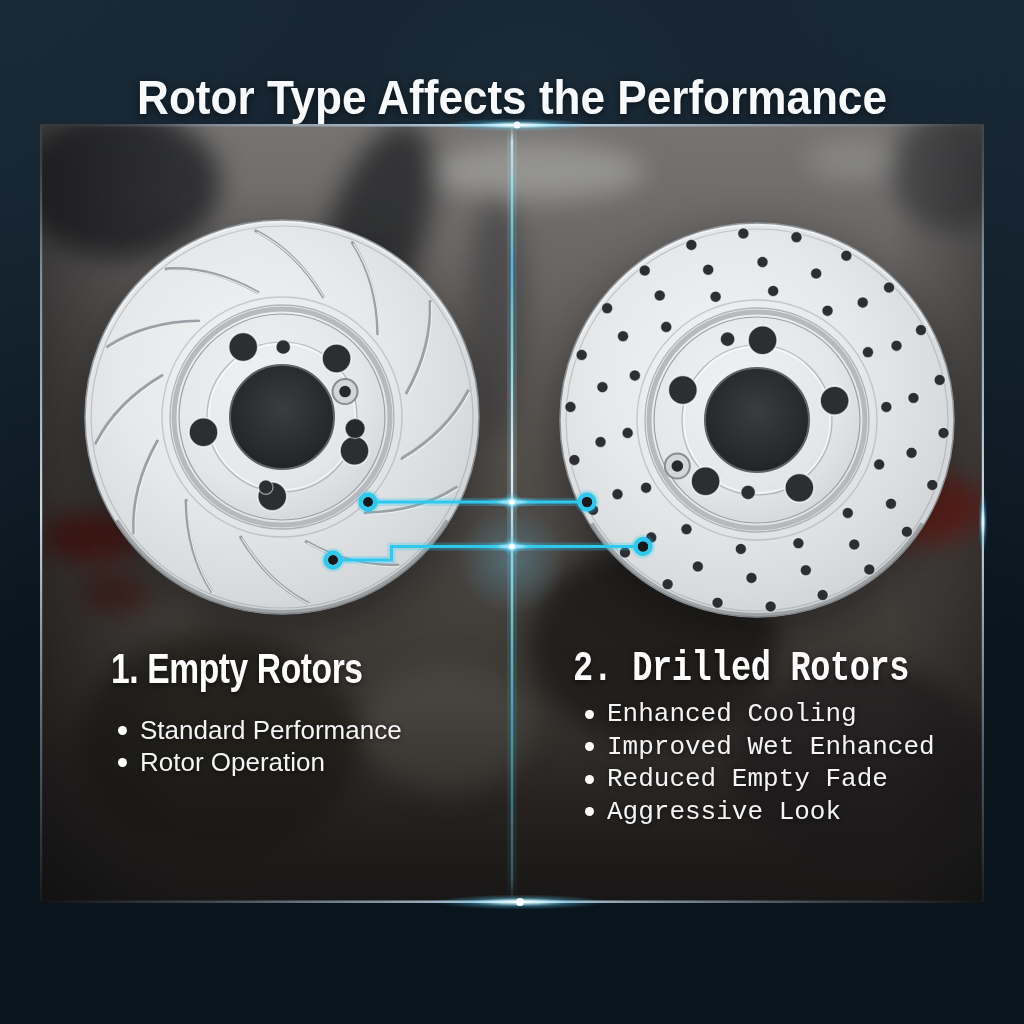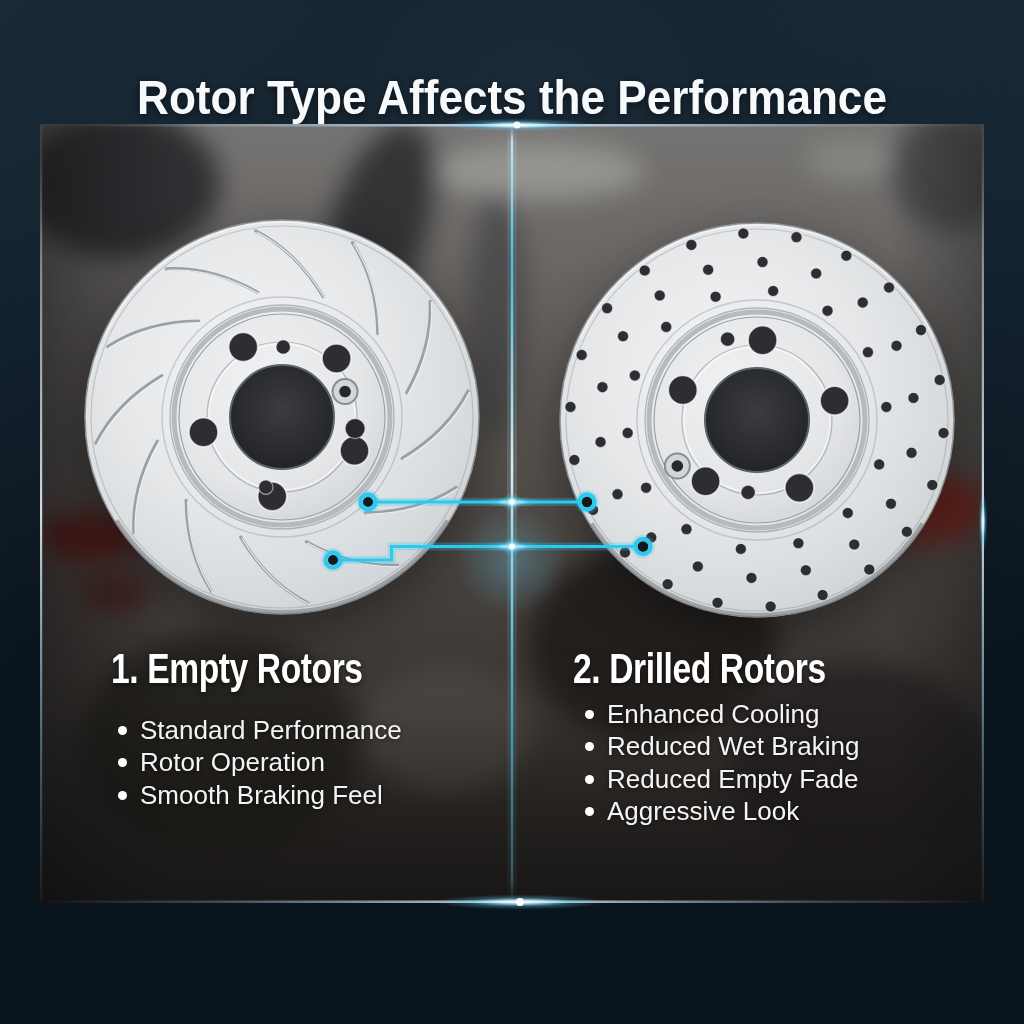--- a/index.html
+++ b/index.html
@@ -46,21 +46,21 @@
   .rotor{position:absolute;filter:drop-shadow(0 16px 24px rgba(8,8,10,.45));}
   #rotorL{left:32px;top:83px;}
   #rotorR{left:507px;top:86px;}
   .fx{position:absolute;left:0;top:0;z-index:3;pointer-events:none;}
   .cl{stroke:var(--accent);stroke-width:3;fill:none;}
   .clg{stroke:var(--accent);stroke-width:8;opacity:.28;fill:none;}
   .dotring{fill:none;stroke:var(--accent);stroke-width:4.4;}
   .dotglow{fill:var(--accent);opacity:.22;}
   .caption{position:absolute;z-index:4;color:#f3f4f6;}
   .cap-left{left:111px;top:648px;}
-  .cap-right{left:573px;top:648px;}
+  .cap-right{left:573px;top:648px;font-family:Liberation Mono, monospace;}
   .caption h2{
     margin:0;font-size:42px;font-weight:bold;color:#ffffff;line-height:1;
     letter-spacing:-.5px;transform:scaleX(.8);transform-origin:0 50%;
     white-space:nowrap;text-shadow:0 2px 6px rgba(0,0,0,.5);
   }
   .caption ul{list-style:none;margin:8px 0 0 0;padding:0;font-size:26px;}
   .cap-left ul{margin-left:7px;margin-top:24px;}
   .cap-right ul{margin-left:12px;text-align:center;}
   .caption li{height:32.5px;display:flex;align-items:center;white-space:nowrap;
     text-shadow:0 1px 4px rgba(0,0,0,.5);}
@@ -334,37 +334,33 @@
   <h2>1. Empty Rotors</h2>
   <ul>
     <li>
         <span class="dot"></span>
         <span>Standard Performance</span>
       </li>
     <li>
         <span class="dot"></span>
         <span>Rotor Operation</span>
       </li>
-    <li>
-        <span class="dot"></span>
-        <span>Smooth Braking Feel</span>
-      </li>
   </ul>
 </div>
 
 <div class="caption cap-right">
   <h2>2. Drilled Rotors</h2>
   <ul>
     <li>
         <span class="dot"></span>
         <span>Enhanced Cooling</span>
       </li>
     <li>
         <span class="dot"></span>
-        <span>Reduced Wet Braking</span>
+        <span>Improved Wet Enhanced</span>
       </li>
     <li>
         <span class="dot"></span>
         <span>Reduced Empty Fade</span>
       </li>
     <li>
         <span class="dot"></span>
         <span>Aggressive Look</span>
       </li>
   </ul>

